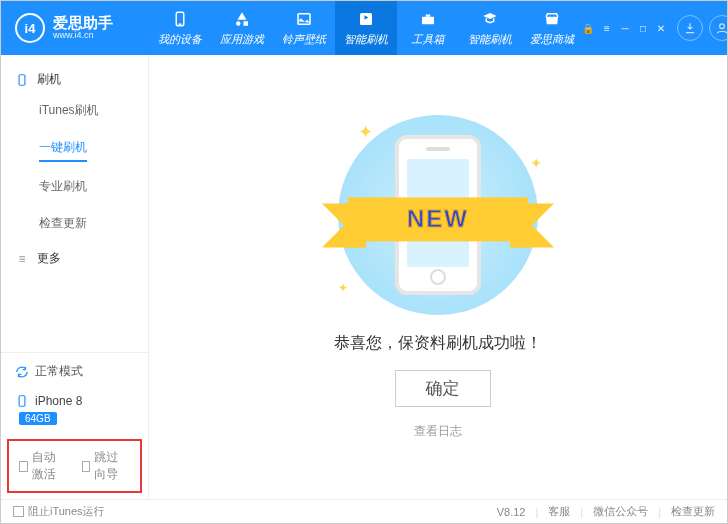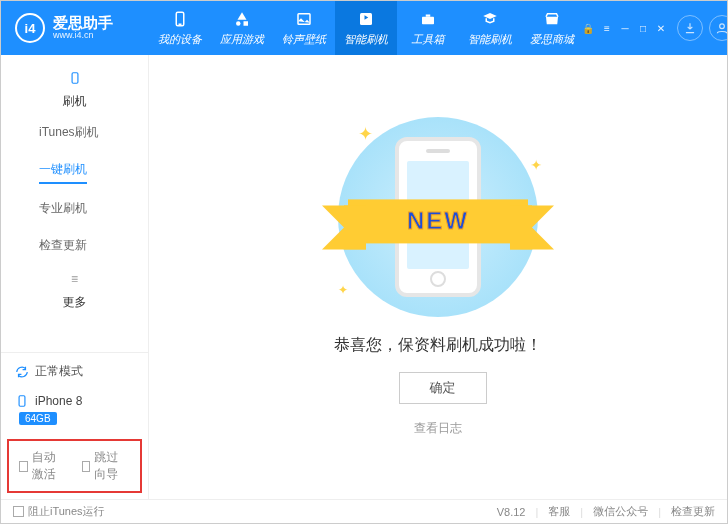--- a/index.html
+++ b/index.html
@@ -18,21 +18,21 @@
 .tab-label { font-size: 11px; }
 
 .header-right { margin-left: auto; display: flex; align-items: center; padding-right: 10px; gap: 6px; }
 .titlebar { display: flex; gap: 6px; margin-right: 4px; }
 .titlebar span { width: 12px; height: 12px; display: flex; align-items: center; justify-content: center; font-size: 10px; opacity: 0.9; cursor: pointer; }
 .circle-btn { width: 26px; height: 26px; border: 1.5px solid #7fc0ff; border-radius: 50%; display: flex; align-items: center; justify-content: center; color: #c9e4ff; cursor: pointer; }
 
 .body { display: flex; height: calc(100% - 54px - 24px); }
 .sidebar { width: 148px; border-right: 1px solid #eee; display: flex; flex-direction: column; }
 .side-scroll { flex: 1; overflow: hidden; padding-top: 8px; }
-.side-group { padding: 8px 14px 4px; color: #333; display: flex; align-items: center; gap: 8px; flex-direction: column; }
+.side-group { padding: 8px 14px 4px; color: #333; display: flex; align-items: center; gap: 8px; }
 .side-group .gicon { width: 14px; height: 14px; display: inline-flex; align-items: center; justify-content: center; color: #1e8fff; }
 .side-items { padding-left: 38px; }
 .side-item { padding: 10px 0; color: #666; cursor: pointer; font-size: 12px; }
 .side-item.active { color: #1e8fff; border-bottom: 2px solid #1e8fff; display: inline-block; padding-bottom: 4px; margin-bottom: 6px; }
 
 .side-bottom { border-top: 1px solid #eee; }
 .mode-row { display: flex; align-items: center; gap: 6px; padding: 10px 14px; color: #555; }
 .mode-icon { color: #1e8fff; }
 .device-row { padding: 4px 14px 10px; }
 .device-name { display: flex; align-items: center; gap: 6px; font-size: 12px; color: #444; }
@@ -50,21 +50,21 @@
 .phone::after { content: ""; position: absolute; bottom: 6px; left: 50%; transform: translateX(-50%); width: 12px; height: 12px; border: 2px solid #ddd; border-radius: 50%; }
 .phone .screen { position: absolute; top: 20px; left: 8px; right: 8px; bottom: 24px; background: #d9f2ff; border-radius: 2px; }
 .ribbon { position: absolute; top: 50%; left: 50%; transform: translate(-50%,-40%); }
 .ribbon .band { width: 180px; height: 44px; background: #ffcc33; display: flex; align-items: center; justify-content: center; position: relative; }
 .ribbon .band::before, .ribbon .band::after { content: ""; position: absolute; top: 6px; width: 0; height: 0; border: 22px solid #ffcc33; }
 .ribbon .band::before { left: -26px; border-left-color: transparent; }
 .ribbon .band::after  { right: -26px; border-right-color: transparent; }
 .ribbon .txt { font-weight: 900; font-size: 24px; color: #1d4ed8; letter-spacing: 2px; -webkit-text-stroke: 1px #f0a020; }
 
 .msg { font-size: 16px; color: #333; margin-top: 18px; }
-.ok-btn { margin-top: 16px; border: 1px solid #ccc; background: #fff; padding: 6px 30px; font-size: 13px; color: #555; cursor: pointer; margin-left: 9px; }
+.ok-btn { margin-top: 16px; border: 1px solid #ccc; background: #fff; padding: 6px 30px; font-size: 17px; color: #555; cursor: pointer; margin-left: 9px; }
 .log-link { margin-top: 16px; font-size: 12px; color: #999; cursor: pointer; }
 
 .status { height: 24px; border-top: 1px solid #eee; display: flex; align-items: center; padding: 0 12px; color: #888; font-size: 11px; gap: 8px; }
 .status .left { display: flex; align-items: center; gap: 4px; }
 .status .right { margin-left: auto; display: flex; align-items: center; gap: 10px; }
 .sep { color: #ddd; }
 svg { display: block; }
 </style>
 </head>
 <body>

